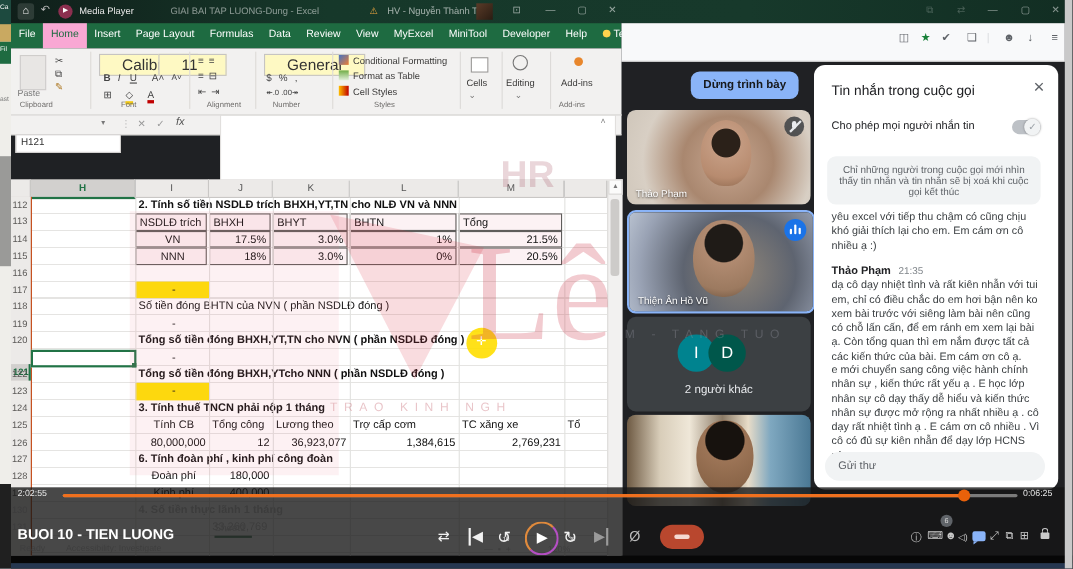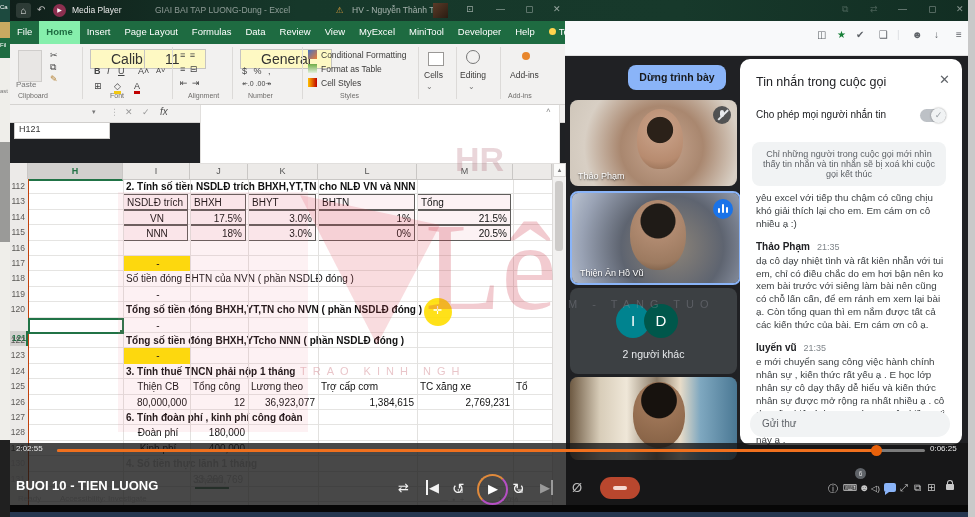--- a/index.html
+++ b/index.html
@@ -7,21 +7,21 @@
          font-family:"Liberation Sans","DejaVu Sans",sans-serif;cursor:default;}
   .abs{position:absolute;}
   
   #topbar{left:10px;top:0;width:958px;height:21px;z-index:80;
           background:linear-gradient(90deg,#101f1a,#16382a 30%,#17392b 70%,#122e23);color:#ddd;}
   #topbar .t{position:absolute;top:5px;font-size:8.5px;}
   .winbtn{position:absolute;top:4px;font-size:9px;color:rgba(255,255,255,.55);}
   
   #xltabs{left:10px;top:21px;width:555px;height:23px;background:#1e6b41;z-index:10;display:flex;align-items:stretch;}
   .xtab{color:#fff;font-size:9.5px;padding:5px 7px 0 7px;white-space:nowrap;}
-  .xtab.active{background:#86efac;color:#1e6b41;font-weight:bold;}
+  .xtab.active{background:#f9a8d4;color:#1e6b41;font-weight:normal;}
   #ribbon{left:10px;top:44px;width:555px;height:60px;background:#f2f1f0;border-bottom:1px solid #d5d3d1;z-index:10;color:#3b3a39;}
   .glabel{position:absolute;top:48px;font-size:7px;color:#6f6d6b;}
   .gsep{position:absolute;top:3px;height:52px;width:1px;background:#dcdad8;}
   .rbox{position:absolute;background:#fef9c3;border:1px solid #c6c4c2;font-size:14px;color:#333;padding:1px 20px;}
   .rbtn{position:absolute;font-size:9px;color:#444;}
   #fmbar{left:10px;top:104px;width:555px;height:18px;background:#f2f1f0;border-bottom:1px solid #d5d3d1;z-index:9;}
   #fmwhite{left:200px;top:104px;width:358px;height:58px;background:#fff;border:1px solid #e1dfdd;z-index:9;}
   .colhead{position:absolute;top:163px;height:16px;background:#eceae8;border-right:1px solid #c9c7c5;border-bottom:1px solid #c9c7c5;
            font-size:9px;color:#555;text-align:center;line-height:16px;z-index:6;}
   .colhead.sel{background:#d2d0ce;border-bottom:2px solid #217346;color:#217346;font-weight:bold;}
@@ -261,21 +261,21 @@
       <div class="cell bd" style="left: 308px; top: 46.2px; height: 15.4px; width: 97px; box-sizing: border-box; text-align: right; padding: 0px 3px 0px 0px;">0%</div>
       <div class="cell bd" style="left: 407px; top: 46.2px; height: 15.4px; width: 94px; box-sizing: border-box; text-align: right; padding: 0px 3px 0px 0px;">20.5%</div>
       <div class="cell yel" style="left: 113px; top: 77px; height: 15.4px; width: 67px; box-sizing: border-box; text-align: center; padding: 0px 0px 0px 3px;">-</div>
       <div class="cell" style="left: 113px; top: 92.4px; height: 15.4px; white-space: nowrap; padding-left: 3px;">Số tiền đóng BHTN của NVN ( phần NSDLĐ đóng )</div>
       <div class="cell" style="left: 113px; top: 107.8px; height: 15.4px; width: 67px; box-sizing: border-box; text-align: center; padding: 0px 0px 0px 3px;">-</div>
       <div class="cell b" style="left: 113px; top: 123.2px; height: 15.4px; white-space: nowrap; padding-left: 3px;">Tổng số tiền đóng BHXH,YT,TN cho NVN ( phần NSDLĐ đóng )</div>
       <div class="cell" style="left: 113px; top: 138.6px; height: 15.4px; width: 67px; box-sizing: border-box; text-align: center; padding: 0px 0px 0px 3px;">-</div>
       <div class="cell b" style="left: 113px; top: 154px; height: 15.4px; white-space: nowrap; padding-left: 3px;">Tổng số tiền đóng BHXH,YTcho NNN ( phần NSDLĐ đóng )</div>
       <div class="cell yel" style="left: 113px; top: 169.4px; height: 15.4px; width: 67px; box-sizing: border-box; text-align: center; padding: 0px 0px 0px 3px;">-</div>
       <div class="cell b" style="left: 113px; top: 184.8px; height: 15.4px; white-space: nowrap; padding-left: 3px;">3. Tính thuế TNCN phải nộp 1 tháng</div>
-      <div class="cell" style="left: 113px; top: 200.2px; height: 15.4px; width: 67px; box-sizing: border-box; text-align: center; padding: 0px 0px 0px 3px;">Thiện CB</div>
+      <div class="cell" style="left: 113px; top: 200.2px; height: 15.4px; width: 67px; box-sizing: border-box; text-align: center; padding: 0px 0px 0px 3px;">Tính CB</div>
       <div class="cell" style="left: 180px; top: 200.2px; height: 15.4px; width: 58px; box-sizing: border-box; text-align: left; padding: 0px 0px 0px 3px;">Tổng công</div>
       <div class="cell" style="left: 238px; top: 200.2px; height: 15.4px; width: 70px; box-sizing: border-box; text-align: left; padding: 0px 0px 0px 3px; overflow: hidden;">Lương theo ngày</div>
       <div class="cell" style="left: 308px; top: 200.2px; height: 15.4px; width: 99px; box-sizing: border-box; text-align: left; padding: 0px 0px 0px 3px;">Trợ cấp cơm</div>
       <div class="cell" style="left: 407px; top: 200.2px; height: 15.4px; width: 96px; box-sizing: border-box; text-align: left; padding: 0px 0px 0px 3px;">TC xăng xe</div>
       <div class="cell" style="left: 503px; top: 200.2px; height: 15.4px; width: 39px; box-sizing: border-box; text-align: left; padding: 0px 0px 0px 3px; overflow: hidden;">Tổ</div>
       <div class="cell" style="left: 113px; top: 215.6px; height: 15.4px; width: 67px; box-sizing: border-box; text-align: right; padding: 0px 3px 0px 0px;">80,000,000</div>
       <div class="cell" style="left: 180px; top: 215.6px; height: 15.4px; width: 58px; box-sizing: border-box; text-align: right; padding: 0px 3px 0px 0px;">12</div>
       <div class="cell" style="left: 238px; top: 215.6px; height: 15.4px; width: 70px; box-sizing: border-box; text-align: right; padding: 0px 3px 0px 0px;">36,923,077</div>
       <div class="cell" style="left: 308px; top: 215.6px; height: 15.4px; width: 99px; box-sizing: border-box; text-align: right; padding: 0px 3px 0px 0px;">1,384,615</div>
       <div class="cell" style="left: 407px; top: 215.6px; height: 15.4px; width: 96px; box-sizing: border-box; text-align: right; padding: 0px 3px 0px 0px;">2,769,231</div>
@@ -362,21 +362,20 @@
     <div class="x">✕</div>
     <div class="togglerow">
       <span>Cho phép mọi người nhắn tin</span>
       <span class="toggle"></span>
     </div>
     <div class="notice">Chỉ những người trong cuộc gọi mới nhìn thấy tin nhắn và tin nhắn sẽ bị xoá khi cuộc gọi kết thúc</div>
     <div id="msgs">
         <div>yêu excel với tiếp thu chậm có cũng chịu khó giải thích lại cho em. Em cám ơn cô nhiều ạ :)</div>
         <div class="mhead">Thảo Phạm<span class="mtime">21:35</span></div>
         <div>dạ cô dạy nhiệt tình và rất kiên nhẫn với tui em, chỉ có điều chắc do em hơi bận nên ko xem bài trước với siêng làm bài nên cũng có chỗ lấn cấn, để em ránh em xem lại bài ạ. Còn tổng quan thì em nắm được tất cả các kiến thức của bài. Em cám ơn cô ạ.</div>
-        <div class="mhead">luyến vũ<span class="mtime">21:35</span></div>
         <div>e mới chuyển sang công việc hành chính nhân sự , kiến thức rất yếu ạ . E học lớp nhân sự cô dạy thấy dễ hiểu và kiến thức nhân sự được mở rộng ra nhất nhiều ạ . cô dạy rất nhiệt tình ạ . E cám ơn cô nhiều . Vì cô có đủ sự kiên nhẫn để dạy lớp HCNS này ạ .</div>
       </div>
     <div id="chatinput">Gửi thư</div>
   </div>
 
   <div class="understatus" style="left:195px;top:475px;font-size:9px;">Sheet1</div>
   <div class="abs" style="left:195px;top:487px;width:34px;height:2px;background:#5f8f72;z-index:10;"></div>
   <div class="understatus" style="left:18px;top:494px;">Ready</div>
   <div class="understatus" style="left:60px;top:494px;">Accessibility: Investigate</div>
   <div class="understatus" style="left:440px;top:495px;">—&nbsp;&nbsp;▪&nbsp;&nbsp;+</div>

